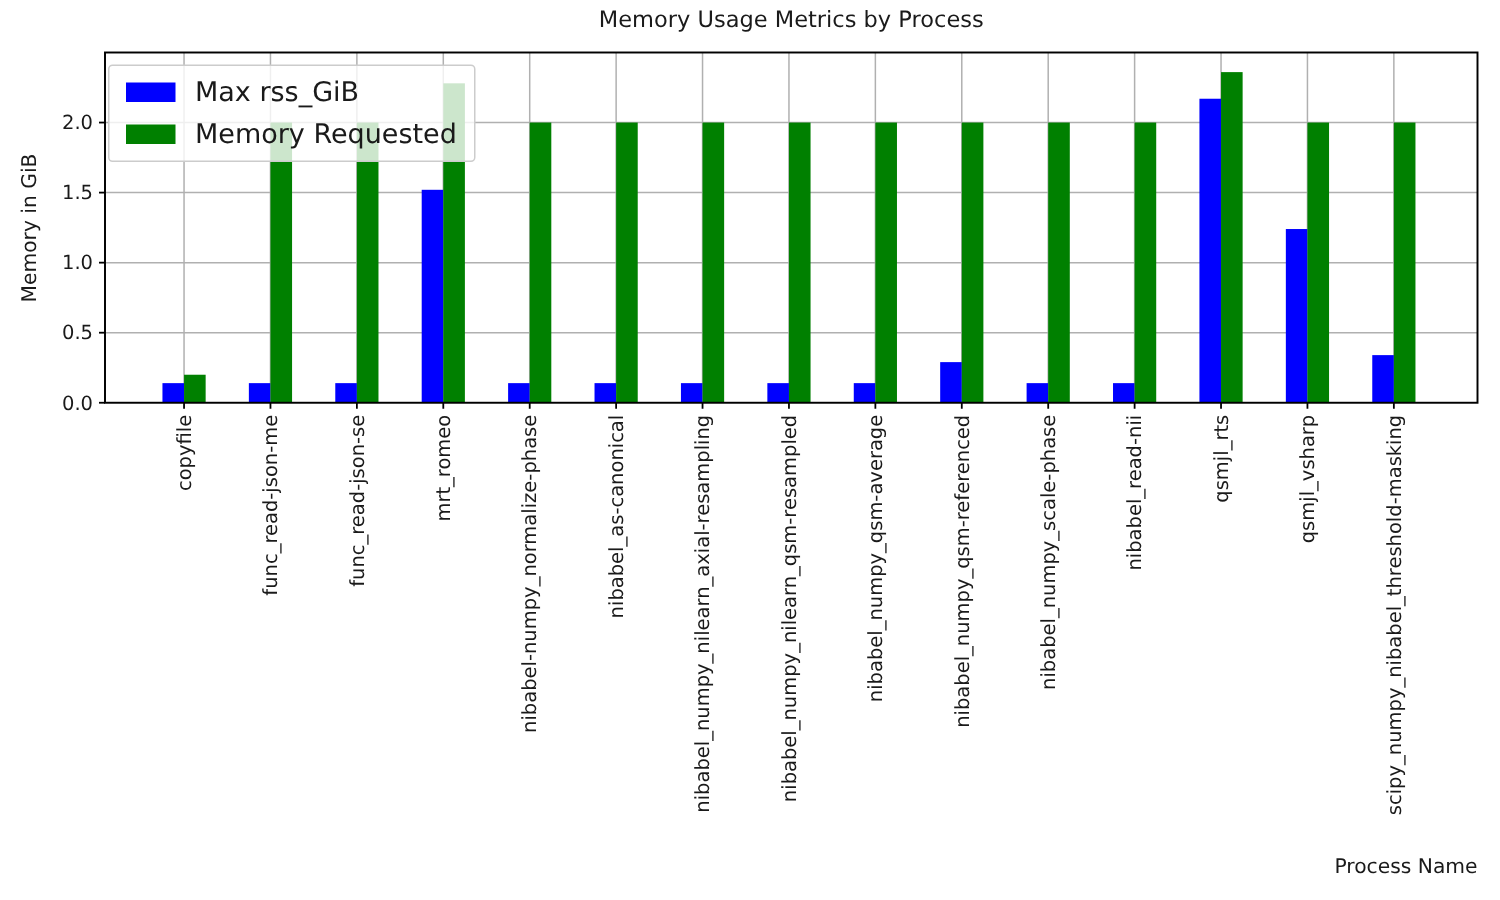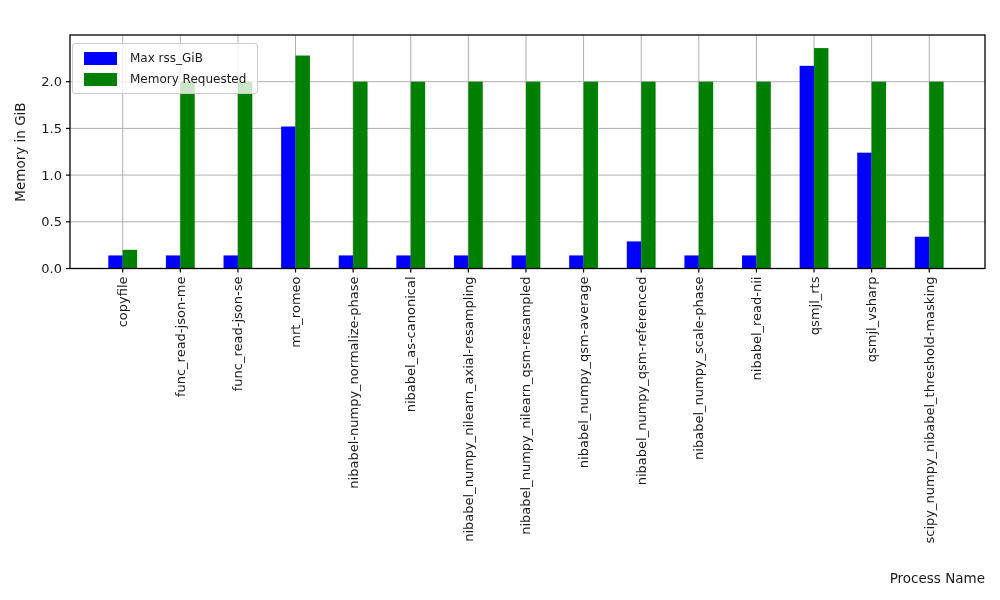--- a/index.html
+++ b/index.html
@@ -58,21 +58,21 @@
     display: flex;
     align-items: center;
     gap: 13px;
   }
   .legend-swatch {
     width: 33px;
     height: 13px;
     flex: 0 0 auto;
   }
   .legend-label {
-    font-size: 12px;
+    font-size: 18px;
     color: #1a1a1a;
     white-space: nowrap;
   }
   svg { display: block; }
 </style>
 </head>
 <body>
 
 <div class="figure">
 
@@ -162,20 +162,21 @@
       <line x1="756.4100000000001" x2="756.4100000000001" y1="268.5" y2="272.5" stroke="#000000" stroke-width="1.2"></line>
       <text transform="translate(756.4100000000001,276.5) rotate(-90)" x="0" y="4.5" text-anchor="end" font-size="13" fill="#1a1a1a">nibabel_read-nii</text>
       <line x1="814.02" x2="814.02" y1="268.5" y2="272.5" stroke="#000000" stroke-width="1.2"></line>
       <text transform="translate(814.02,276.5) rotate(-90)" x="0" y="4.5" text-anchor="end" font-size="13" fill="#1a1a1a">qsmjl_rts</text>
       <line x1="871.63" x2="871.63" y1="268.5" y2="272.5" stroke="#000000" stroke-width="1.2"></line>
       <text transform="translate(871.63,276.5) rotate(-90)" x="0" y="4.5" text-anchor="end" font-size="13" fill="#1a1a1a">qsmjl_vsharp</text>
       <line x1="929.24" x2="929.24" y1="268.5" y2="272.5" stroke="#000000" stroke-width="1.2"></line>
       <text transform="translate(929.24,276.5) rotate(-90)" x="0" y="4.5" text-anchor="end" font-size="13" fill="#1a1a1a">scipy_numpy_nibabel_threshold-masking</text>
     </svg>
 
+  <div class="chart-title">Memory Usage Metrics by Process</div>
 
   <div class="y-axis-label">Memory in GiB</div>
 
   <div class="x-axis-label">Process Name</div>
 
   <div class="legend">
     <div class="legend-row">
       <span class="legend-swatch" id="swatch-0" style="background: rgb(0, 0, 255);"></span>
       <span class="legend-label">Max rss_GiB</span>
     </div>

